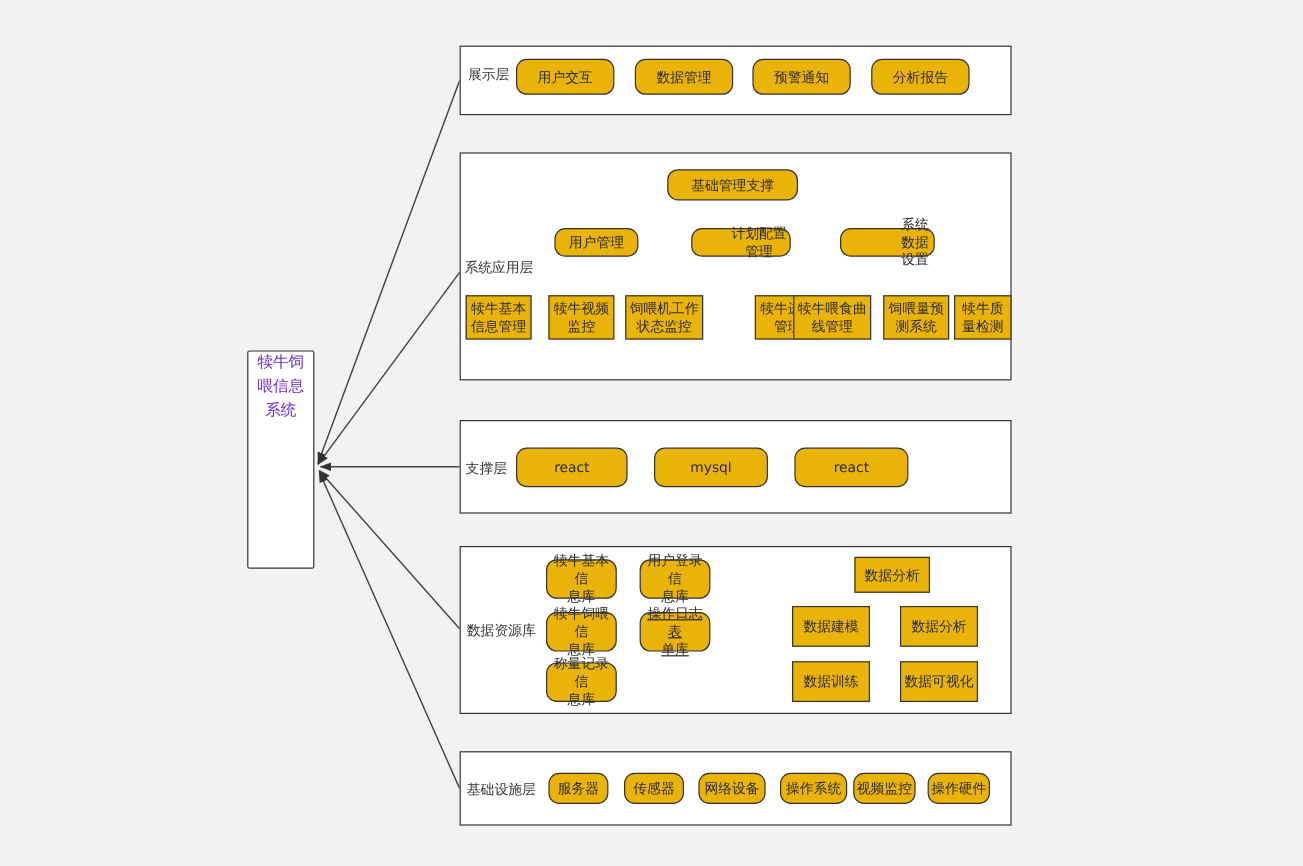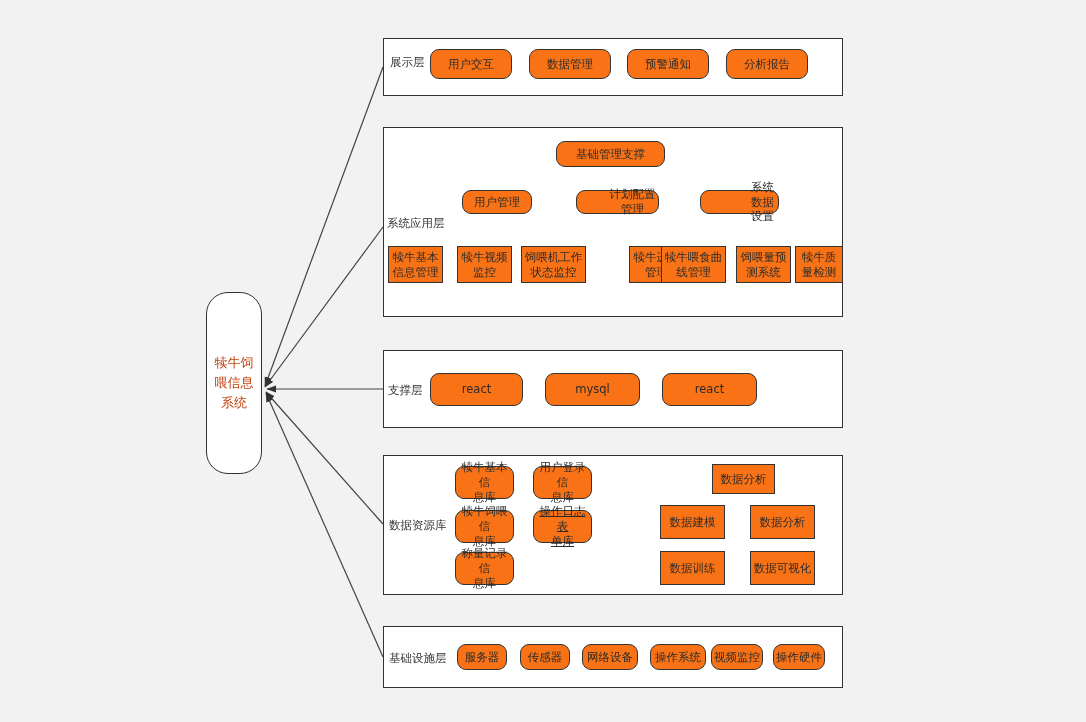--- a/index.html
+++ b/index.html
@@ -14,32 +14,32 @@
   .panel{
     position:absolute;background:#ffffff;border:1.4px solid #333;
     box-sizing:border-box;
   }
   .layer-label{
     position:absolute;font-size:11.5px;color:#333;
     white-space:nowrap;line-height:1.25;
   }
   .node{
     position:absolute;box-sizing:border-box;
-    background:#f97316;border:1.3px solid #333;
+    background:#eab308;border:1.3px solid #333;
     display:flex;align-items:center;justify-content:center;
     text-align:center;font-size:11.5px;color:#2b2b2b;
     line-height:1.3;padding:1px 2px;
   }
   .rounded{border-radius:9px;}
   .sharp{border-radius:0;}
   .center-node{
     position:absolute;background:#fff;border:1.4px solid #333;
-    border-radius:22px;box-sizing:border-box;
-    display:flex;align-items:center;justify-content:center;
-    text-align:center;font-size:13px;color:#c2410c;line-height:1.55;
+    border-radius:2px;box-sizing:border-box;
+    display:flex;align-items:flex-start;justify-content:center;
+    text-align:center;font-size:13px;color:#6d28d9;line-height:1.55;
   }
   svg.lines{position:absolute;left:0;top:0;width:1086px;height:722px;
     pointer-events:none;overflow:visible;}
 </style>
 </head>
 <body>
 
 <div id="diagram">
 
   <svg class="lines">

